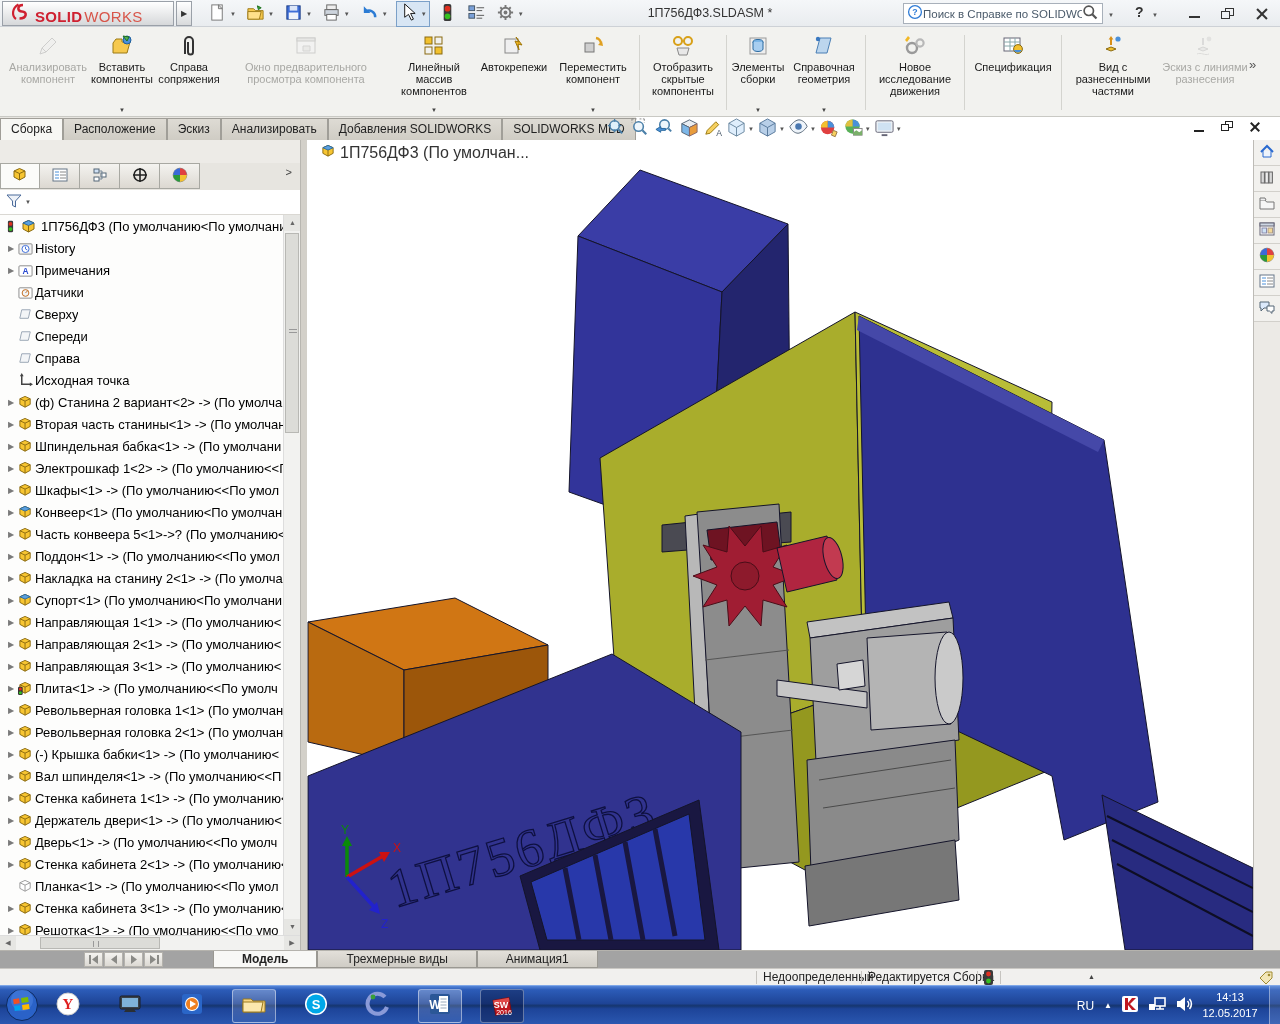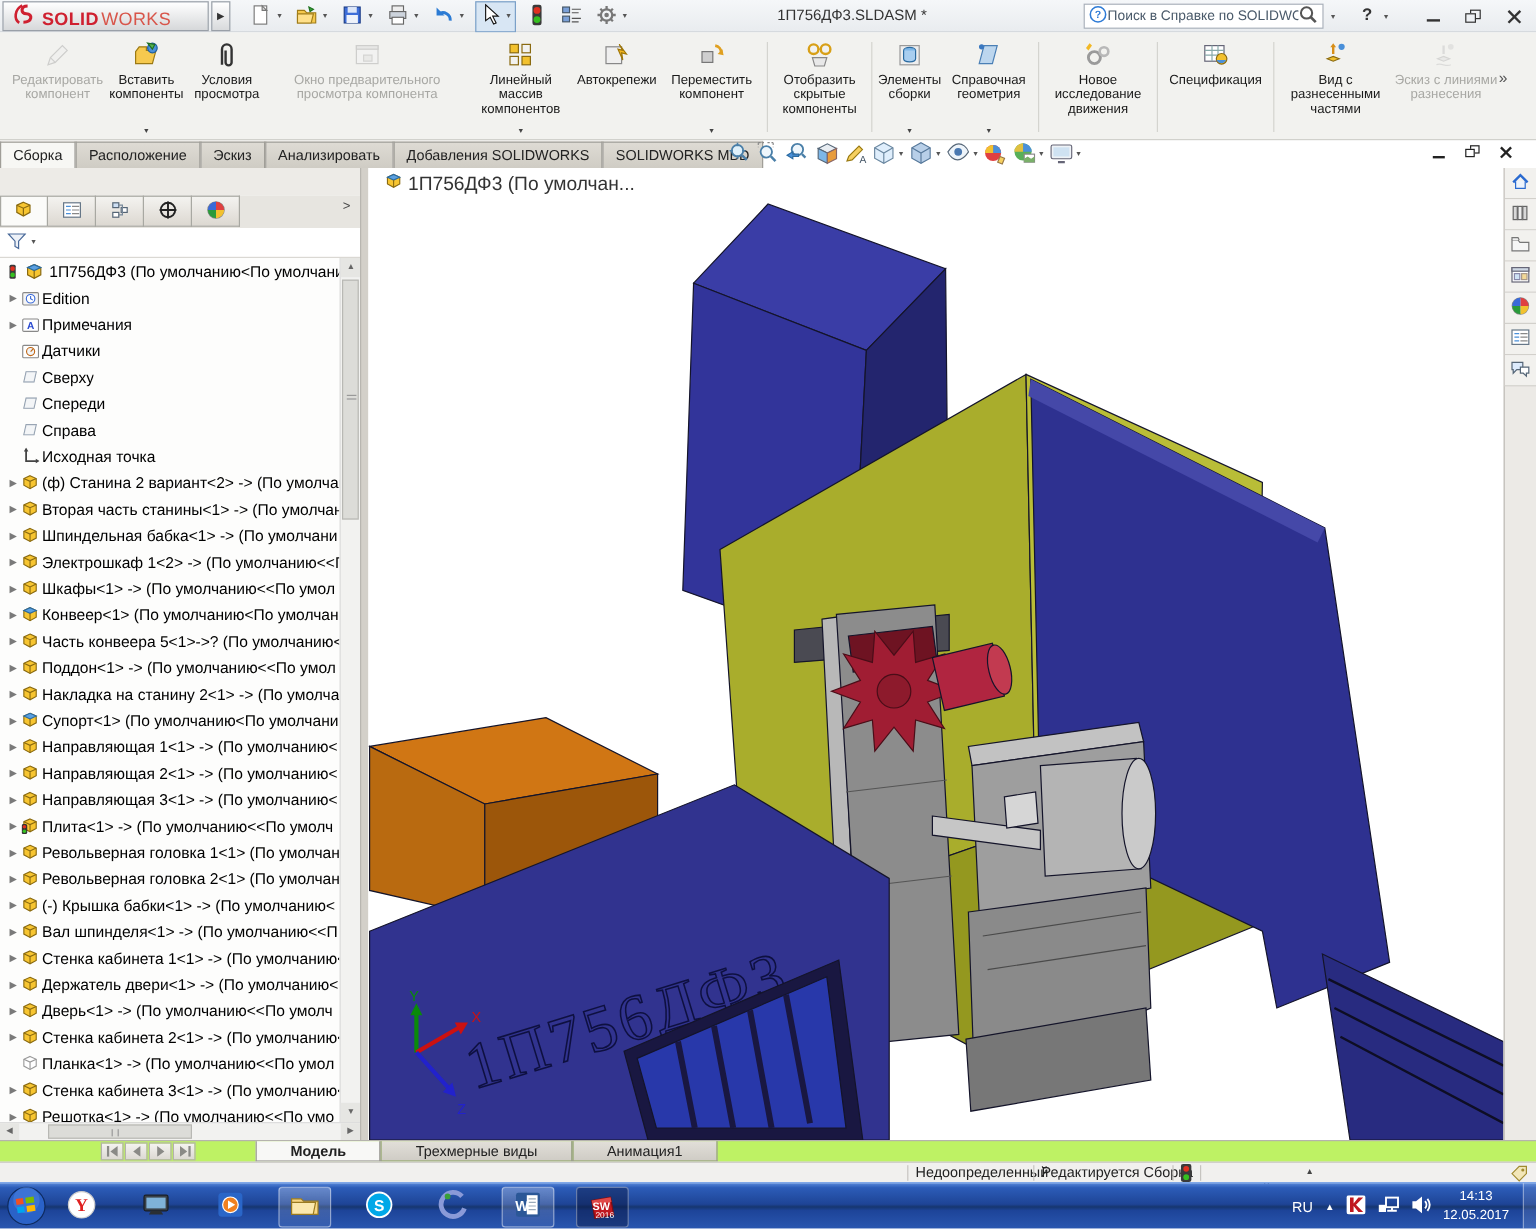--- a/index.html
+++ b/index.html
@@ -96,21 +96,21 @@
   
   #viewport { left:307px; top:140px; width:946px; height:810px; background:#fff; overflow:hidden; }
   #doctab { position:absolute; left:14px; top:4px; display:flex; align-items:center; gap:5px; font-size:16px; color:#333; z-index:5; }
   #modelsvg { position:absolute; left:0; top:0; }
 
   
   #taskpane { left:1253px; top:140px; width:27px; height:810px; background:#eceae6; border-left:1px solid #bdbbb6; }
   .tpbtn { width:26px; height:26px; border-bottom:1px solid #d2d0cb; display:flex; align-items:center; justify-content:center; background:#f2f1ee; }
 
   
-  #bottomtabs { left:0; top:950px; width:1280px; height:28px; background:#bef264; border-top:1px solid #b5b3ad; }
+  #bottomtabs { left:0; top:950px; width:1280px; height:28px; background:#a3a3a3; border-top:1px solid #b5b3ad; }
   #navbtns { position:absolute; left:84px; top:1px; display:flex; gap:1px; }
   .nbtn { width:19px; height:15px; background:linear-gradient(#f4f3f0,#dcd9d3); border:1px solid #b4b2ac;
     display:flex; align-items:center; justify-content:center; }
   #btabs { position:absolute; left:213px; top:0; display:flex; height:17px; }
   .btab { padding:0 28px; line-height:16px; font-size:12px; color:#222; background:linear-gradient(#e2dfd9,#cfccc5);
     border:1px solid #9a9892; border-top:none; white-space:nowrap; }
   .btab.active { background:#f8f8f6; font-weight:bold; }
 
   
   #statusbar { left:0; top:968px; width:1280px; height:17px; background:#f1f0ee; border-top:1px solid #c9c7c3; font-size:12px; color:#222; }
@@ -252,40 +252,40 @@
   </div>
 
   <div id="ribbon" class="abs">
       <div class="rbtn disabled" style="width: 80px;">
         <div class="ric">
           <svg width="24" height="24" viewBox="0 0 24 24">
             <path d="M4 20l2-6 10-10 4 4-10 10z" fill="#eee" stroke="#999"></path>
             <path d="M6 14l4 4" stroke="#999"></path>
           </svg>
         </div>
-        <div class="rlb">Редактировать компонент</div>
+        <div class="rlb">Анализировать компонент</div>
       </div>
       <div class="rbtn" style="width: 68px;">
         <div class="ric">
           <svg width="24" height="24" viewBox="0 0 24 24">
             <path d="M3 9l3-4h6v3h8l-3 11H3z" fill="#f6c94e" stroke="#9c7a14"></path>
             <circle cx="17" cy="6" r="4" fill="#4a90d9" stroke="#1d5fa0"></circle>
             <path d="M13 2l6 1-2 4z" fill="#56b34f" stroke="#1e6e22"></path>
           </svg>
         </div>
         <div class="rlb">Вставить компоненты</div>
         <div class="rcaret">▼</div>
       </div>
       <div class="rbtn" style="width: 66px;">
         <div class="ric">
           <svg width="24" height="24" viewBox="0 0 24 24">
             <path d="M8 20V7a4 4 0 0 1 8 0v11a2.5 2.5 0 0 1-5 0V8" fill="none" stroke="#333" stroke-width="2"></path>
           </svg>
         </div>
-        <div class="rlb">Условия просмотра</div>
+        <div class="rlb">Справа сопряжения</div>
       </div>
       <div class="rbtn disabled" style="width: 168px;">
         <div class="ric">
           <svg width="24" height="24" viewBox="0 0 24 24">
             <rect x="3" y="4" width="18" height="15" fill="#f4f4f4" stroke="#999"></rect>
             <rect x="3" y="4" width="18" height="3" fill="#d8d8d8" stroke="#999"></rect>
             <path d="M9 12h7v5H9z" fill="#ddd" stroke="#aaa"></path>
           </svg>
         </div>
         <div class="rlb">Окно предварительного просмотра компонента</div>
@@ -579,21 +579,21 @@
         </div>
         <div class="trow">
           <span class="twisty">▶</span>
           <span class="ticon">
             <svg width="15" height="15" viewBox="0 0 16 16">
               <rect x="1" y="3" width="14" height="11" rx="1" fill="#f4f4f4" stroke="#888"></rect>
               <circle cx="8" cy="8.5" r="3.8" fill="#fff" stroke="#3a6ad8"></circle>
               <path d="M8 6v2.5l2 1.2" stroke="#3a6ad8" fill="none"></path>
             </svg>
           </span>
-          <span class="tlabel">Edition</span>
+          <span class="tlabel">History</span>
         </div>
         <div class="trow">
           <span class="twisty">▶</span>
           <span class="ticon">
             <svg width="15" height="15" viewBox="0 0 16 16">
               <rect x="1" y="3" width="14" height="11" rx="1" fill="#fff" stroke="#888"></rect>
               <text x="8" y="12" font-size="9" text-anchor="middle" fill="#2a4ad0" font-weight="bold">A</text>
             </svg>
           </span>
           <span class="tlabel">Примечания</span>

